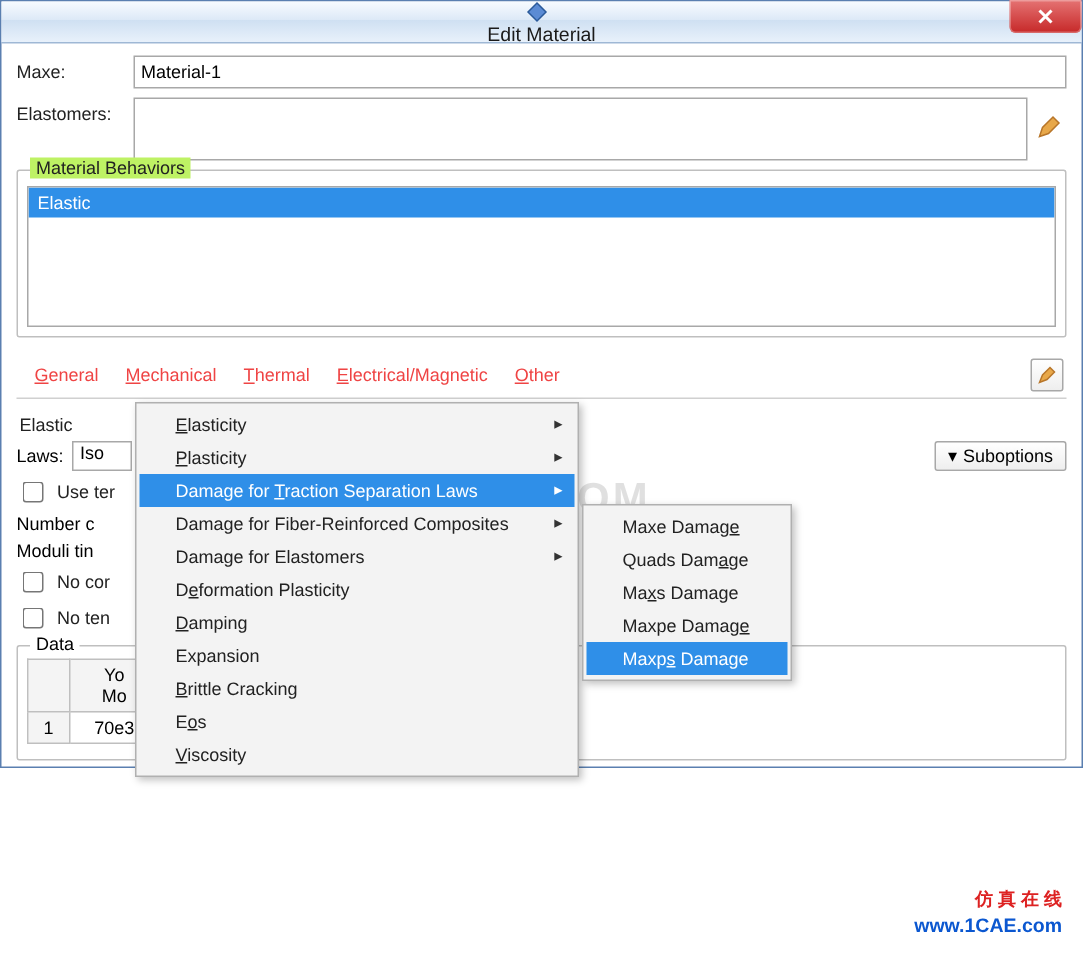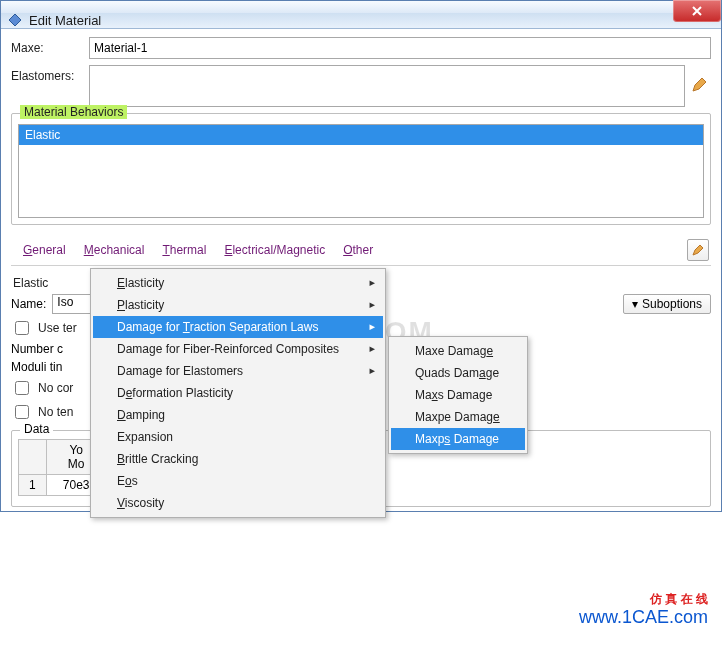--- a/index.html
+++ b/index.html
@@ -1,34 +1,34 @@
 <!DOCTYPE html>
 <html><head>
 <meta charset="utf-8">
 <style>
   * { box-sizing: border-box; font-family: "Segoe UI", Tahoma, sans-serif; font-size: 12px; }
   body { margin: 0; background: #fff; width: 722px; height: 652px; overflow: hidden; position: relative; }
   .window { width: 722px; border: 1px solid #5a7fb0; }
-  .titlebar { height: 28px; background: linear-gradient(#f7fbff,#dde9f7 45%,#cfe0f2 46%,#e8f1fb); display:flex; align-items:flex-end; padding:0 6px; border-bottom:1px solid #9fb8d5; position:relative;}
+  .titlebar { height: 28px; background: linear-gradient(#f7fbff,#dde9f7 45%,#cfe0f2 46%,#e8f1fb); display:flex; align-items:center; padding:0 6px; border-bottom:1px solid #9fb8d5; position:relative;flex-direction:column;}
   .titlebar-icon { width:16px; height:16px; margin-right:6px; display:inline-flex; align-items:center; justify-content:center;}
   .titlebar-title { color:#1a1a1a; font-size:13px; }
   .close-btn { position:absolute; right:0; top:-1px; width:48px; height:22px; background:linear-gradient(#e57373,#c62828); border-radius:0 0 4px 4px; display:flex; align-items:center; justify-content:center; color:#fff; box-shadow:inset 0 0 0 1px rgba(255,255,255,.3);}
   .client { padding:8px 10px 4px 10px; }
   .row { display:flex; align-items:center; margin-bottom:6px; }
   .label { width:78px; color:#222; }
   .label2 { width:78px; color:#222; padding-top:4px; align-self:flex-start;}
   .text-input { flex:1; height:22px; border:1px solid #a8a8a8; padding:2px 4px; background:#fff; }
   .textarea { flex:1; height:42px; border:1px solid #a8a8a8; padding:2px 4px; background:#fff; resize:none;}
   .pencil { width:20px; margin-left:6px; color:#d6902b; font-size:14px; }
   .fieldset { border:1px solid #bfbfbf; border-radius:2px; padding:6px; margin-top:4px; position:relative;}
   .fieldset-label { position:absolute; top:-9px; left:8px; background:#bef264; padding:0 4px; color:#222;}
   .behaviors-list { border:1px solid #a8a8a8; height:94px; background:#fff; overflow:auto; margin-top:4px;}
   .behav-item { background:#2f8fe8; color:#fff; padding:3px 6px; }
   .menubar { display:flex; gap:18px; margin-top:14px; border-bottom:1px solid #d0d0d0; padding:0 2px 4px 12px; align-items:center;}
-  .menubar-item { color:#701a75; cursor:default; }
+  .menubar-item { color:#ef4444; cursor:default; }
   .menubar-item .ul { text-decoration:underline; }
   .menubar-spacer { flex:1; }
   .square-btn { width:22px; height:22px; border:1px solid #a8a8a8; border-radius:2px; background:linear-gradient(#fff,#eee); display:flex; align-items:center; justify-content:center;}
   .section-title { margin:10px 0 4px 2px; color:#222;}
   .row2 { display:flex; align-items:center; gap:6px; margin:4px 0;}
   .select { border:1px solid #a8a8a8; height:20px; padding:0 4px; background:#fff; min-width:40px;}
   .subopt-btn { margin-left:auto; border:1px solid #a8a8a8; border-radius:2px; padding:2px 8px; background:linear-gradient(#fff,#eee); display:flex; align-items:center; gap:4px;}
   .chk { display:flex; align-items:center; gap:6px; margin:4px 0; color:#222;}
   .chk input { width:14px; height:14px; }
   .data-frame { border:1px solid #bfbfbf; border-radius:2px; margin-top:8px; padding:4px 6px 10px 6px; position:relative;}
@@ -40,21 +40,21 @@
   td.selcell { background:#2f8fe8; color:#fff; width:90px;}
   
   .menu { position:absolute; background:#f3f3f3; border:1px solid #b0b0b0; box-shadow:2px 2px 5px rgba(0,0,0,.25); padding:3px 2px; z-index:10;}
   .menu-item { padding:4px 28px 4px 24px; color:#222; white-space:nowrap; position:relative; cursor:default;}
   .menu-item .ul { text-decoration:underline;}
   .menu-item.has-sub::after { content:"▸"; position:absolute; right:8px; font-size:11px; color:#333;}
   .menu-item.hl { background:#2f8fe8; color:#fff;}
   .menu-item.hl.has-sub::after { color:#fff;}
   .watermark { position:absolute; left:270px; top:316px; font-size:28px; color:rgba(0,0,0,.12); font-weight:bold; letter-spacing:2px; pointer-events:none;}
   .footer-brand { position:absolute; right:14px; bottom:26px; text-align:right; color:#d22; font-weight:bold; font-size:15px; line-height:18px;}
-  .footer-brand .url { color:#0b57d0; font-size:18px; font-weight:normal;}
+  .footer-brand .url { color:#0b57d0; font-size:13px; font-weight:bold;}
 </style>
 </head>
 <body>
 
 <div class="window">
   <div class="titlebar">
     <span class="titlebar-icon">
       <svg width="14" height="14" viewBox="0 0 14 14">
           <polygon points="7,1 13,7 7,13 1,7" fill="#5b8bd4" stroke="#2b5a9a"></polygon>
         </svg>
@@ -99,21 +99,21 @@
       <span class="square-btn">
         <svg width="12" height="12" viewBox="0 0 12 12">
             <path d="M1 11 L3 6 L8 1 L11 4 L6 9 Z" fill="#e8a84a" stroke="#b8762a"></path>
           </svg>
       </span>
     </div>
 
     <div class="section-title">Elastic</div>
 
     <div class="row2">
-      <span>Name:</span>
+      <span>Laws:</span>
       <span class="select">Iso</span>
       <span class="subopt-btn">
         <span>▾</span>
         <span>Suboptions</span>
       </span>
     </div>
 
     <label class="chk">
         <input type="checkbox" style="">
         <span>Use ter</span>

